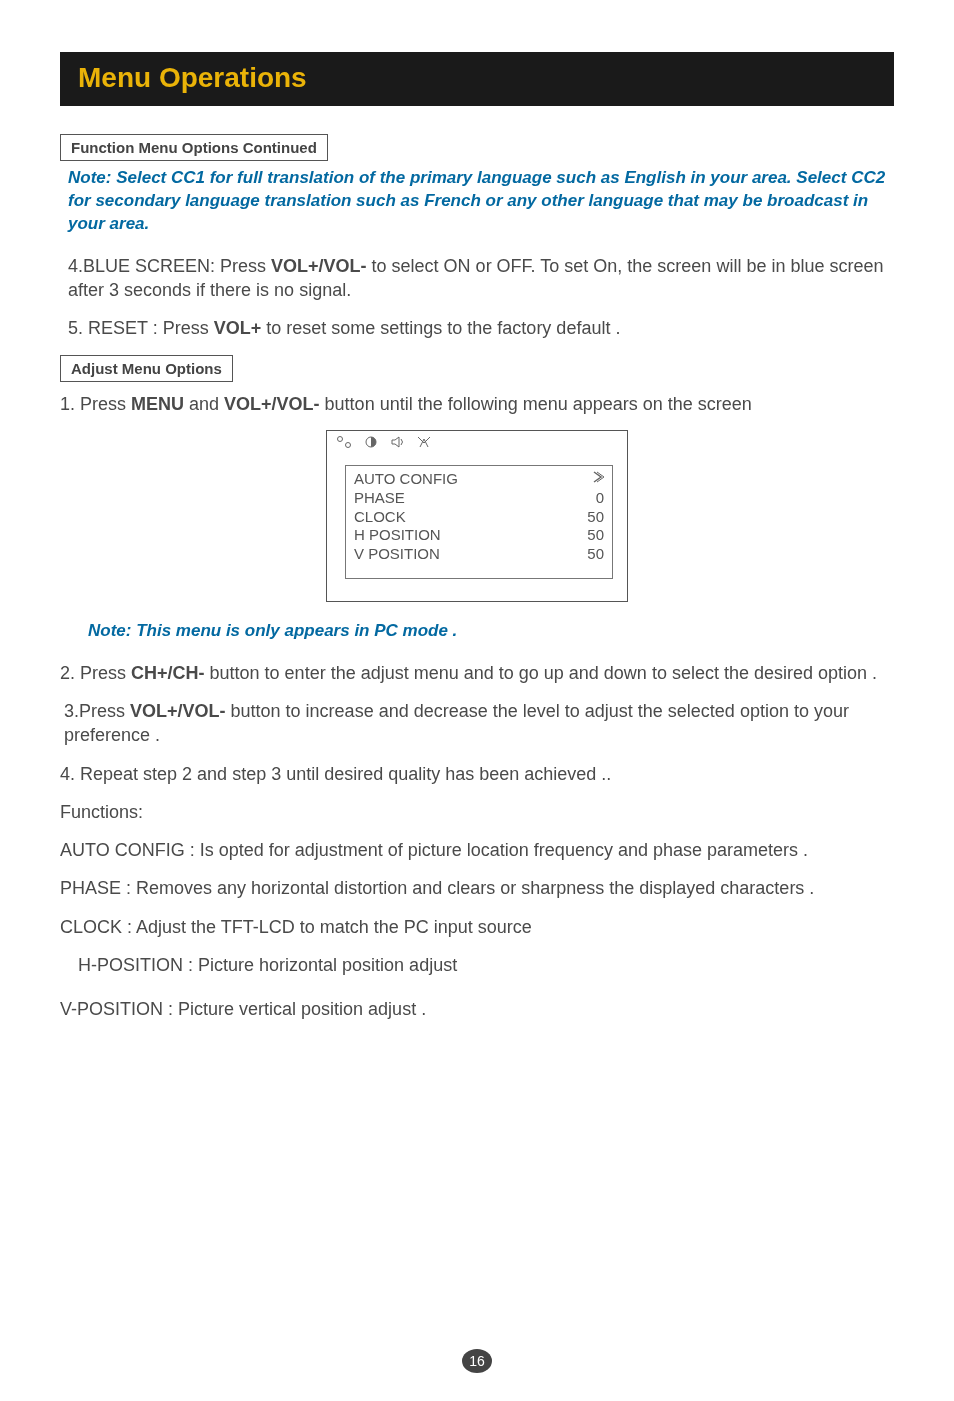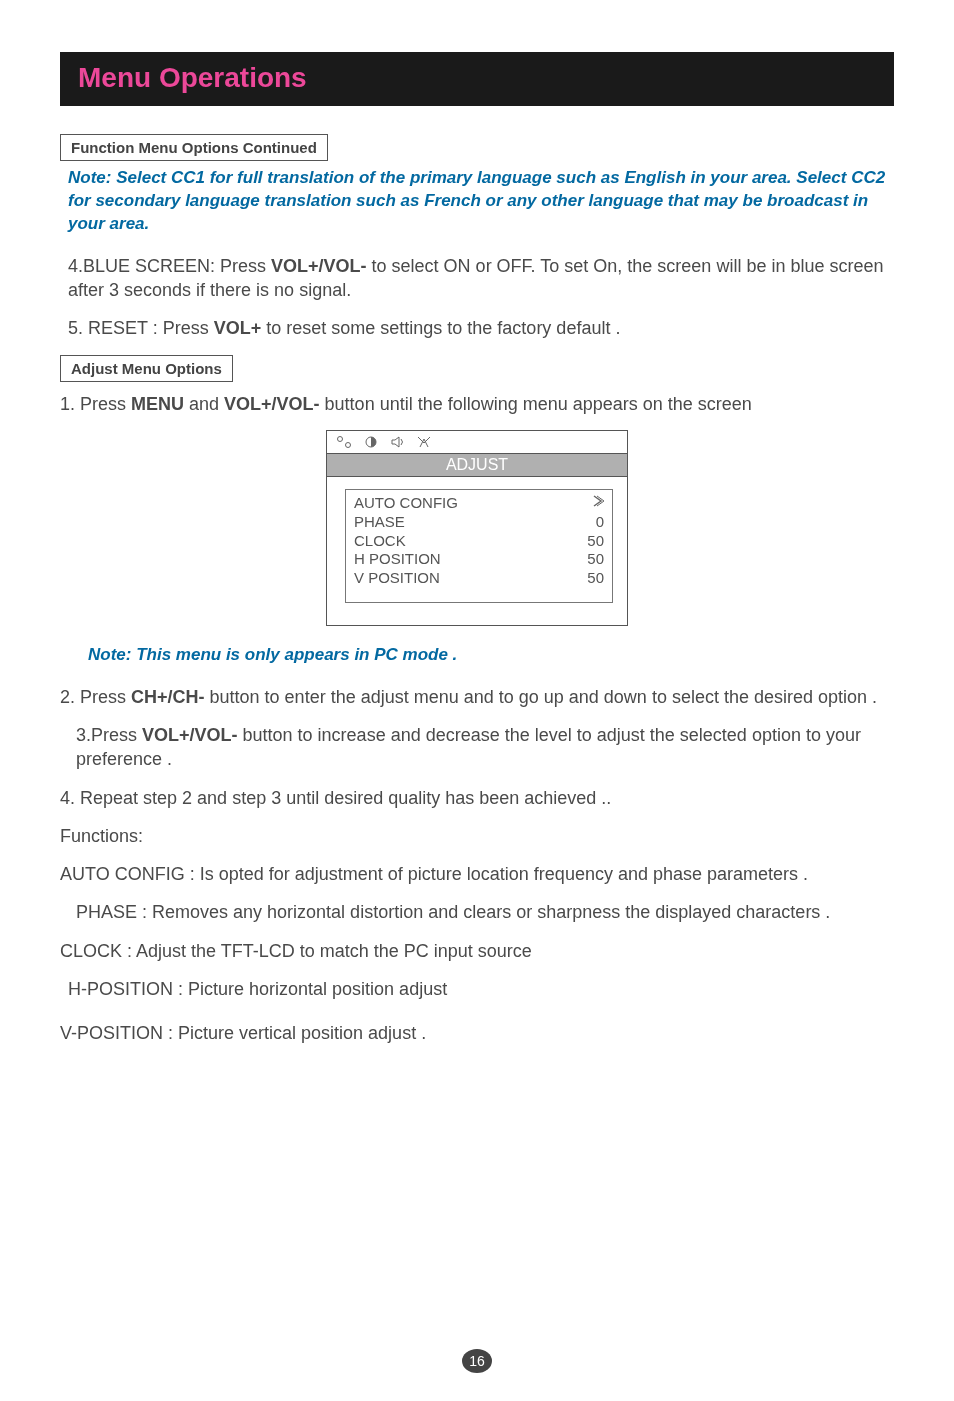--- a/index.html
+++ b/index.html
@@ -8,21 +8,21 @@
   font-family: Arial, Helvetica, sans-serif;
   color: #4a4a4a;
   width: 954px;
   height: 1401px;
   box-sizing: border-box;
   padding: 52px 60px 20px 60px;
   position: relative;
 }
 .title-bar {
   background: #1a1a1a;
-  color: #ec4899;
+  color: #eab308;
   font-size: 28px;
   font-weight: bold;
   padding: 10px 18px 12px 18px;
   margin-bottom: 28px;
 }
 .section-box {
   display: inline-block;
   border: 1.5px solid #555;
   border-radius: 0;
   padding: 4px 10px;
@@ -141,21 +141,20 @@
           <path d="M8 2 A5 5 0 0 1 8 12 Z" fill="#666"></path>
         </svg>
       <svg width="16" height="14" viewBox="0 0 16 14">
           <path d="M2 5 L5 5 L9 2 L9 12 L5 9 L2 9 Z" fill="none" stroke="#666" stroke-width="1"></path>
           <path d="M11 4 Q14 7 11 10" fill="none" stroke="#666" stroke-width="1"></path>
         </svg>
       <svg width="16" height="14" viewBox="0 0 16 14">
           <path d="M4 12 L8 4 L12 12 M2 2 L8 8 L14 2" fill="none" stroke="#666" stroke-width="1"></path>
         </svg>
     </div>
-    <div class="osd-head">ADJUST</div>
     <div class="osd-body">
       <div class="osd-inner">
         <div class="osd-row">
           <span>AUTO CONFIG</span>
           <span><svg class="arrow-svg" viewBox="0 0 12 14">
                 <path d="M2 2 L9 7 L2 12" fill="none" stroke="#666" stroke-width="1.5"></path>
                 <path d="M5 2 L12 7 L5 12" fill="none" stroke="#666" stroke-width="1"></path>
               </svg></span>
         </div>
         <div class="osd-row">
@@ -178,30 +177,30 @@
     </div>
   </div>
 </div>
 
 <div class="note" style="margin-left:28px;">Note: This menu is only appears in PC mode .</div>
 
 <div class="para" style="margin-left:0;">
   <span>2. Press </span><span class="bold">CH+/CH-</span><span> button to enter the adjust menu and to go up and down to select the desired option .</span>
 </div>
 
-<div class="para" style="margin-left:16px;">
+<div class="para" style="margin-left:4px;">
   <span>3.Press </span><span class="bold">VOL+/VOL-</span><span> button to increase and decrease the level to adjust the selected option to your preference .</span>
 </div>
 
 <div class="para" style="margin-left:0;">4. Repeat step 2 and step 3 until desired quality has been achieved ..</div>
 
 <div class="para" style="margin-left:0;">Functions:</div>
 
 <div class="para" style="margin-left:0;">AUTO CONFIG : Is opted for adjustment of picture location frequency and phase parameters .</div>
-<div class="para" style="margin-left:16px;">PHASE : Removes any horizontal distortion and clears or sharpness the displayed characters .</div>
+<div class="para" style="margin-left:0;">PHASE : Removes any horizontal distortion and clears or sharpness the displayed characters .</div>
 <div class="para" style="margin-left:0;">CLOCK : Adjust the TFT-LCD to match the PC input source</div>
-<div class="para" style="margin-left:8px;">H-POSITION : Picture horizontal position adjust</div>
+<div class="para" style="margin-left:18px;">H-POSITION : Picture horizontal position adjust</div>
 <div class="para" style="margin-left:0;margin-top:20px;">V-POSITION : Picture vertical position adjust .</div>
 
 <div class="page-num">16</div>
 
 
 
 
 </body></html>

